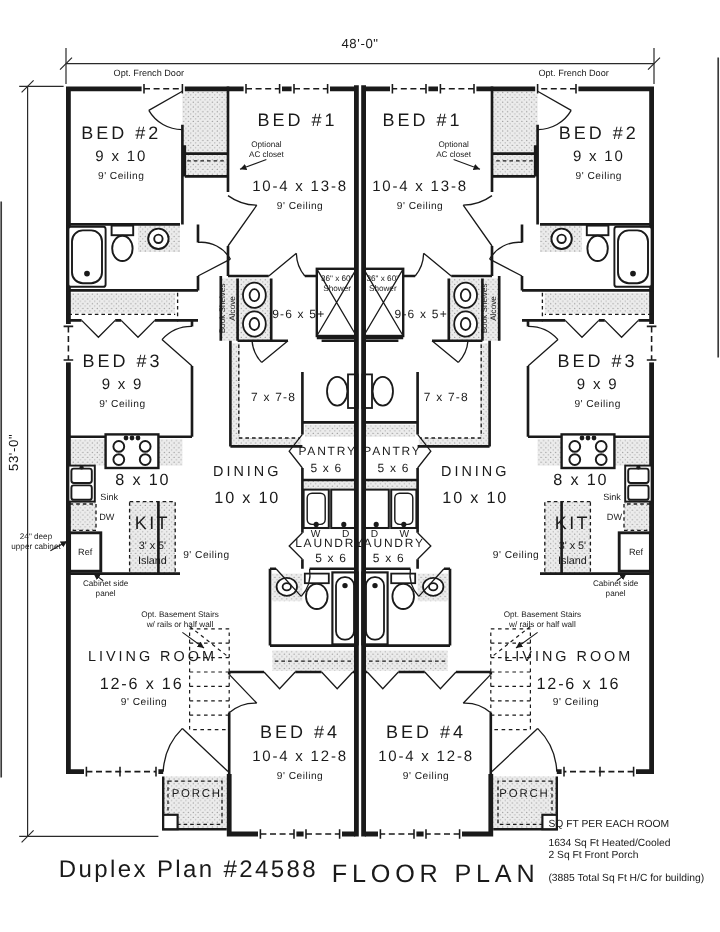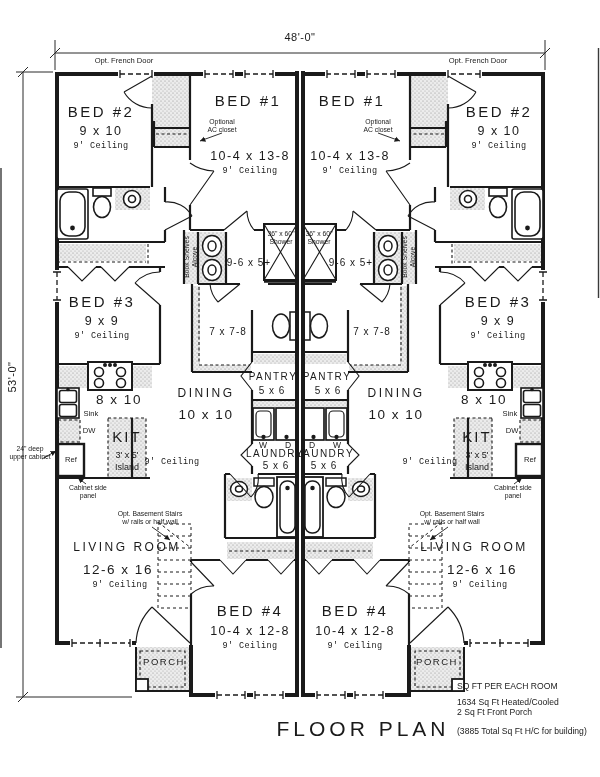--- a/index.html
+++ b/index.html
@@ -5,21 +5,21 @@
   html,body{margin:0;padding:0;background:#fff;}
   #sheet{position:relative;width:600px;height:777px;background:#fff;overflow:hidden;
          font-family:"Liberation Sans",sans-serif;color:#1a1a1a;}
   #plan-svg{position:absolute;left:0;top:0;}
   .lb{position:absolute;transform:translate(-50%,-50%);white-space:nowrap;color:#1a1a1a;
       text-align:center;line-height:1.2;}
   .rm {font-size:15px;letter-spacing:2.5px;}
   .rml{font-size:12px;letter-spacing:2.5px;}
   .sz {font-size:12.5px;letter-spacing:1.5px;}
   .szl{font-size:13.5px;letter-spacing:1.5px;}
-  .cl {font-size:8.5px;letter-spacing:.4px;font-family:Liberation Mono, monospace;}
+  .cl {font-size:8.5px;letter-spacing:.4px;}
   .md {font-size:10px;letter-spacing:1.5px;}
   .md2{font-size:10px;letter-spacing:1px;}
   .sm {font-size:7.6px;}
   .xs {font-size:6.8px;line-height:1.25;}
   .wd {font-size:8.5px;}
   .pr {font-size:9.5px;letter-spacing:1.5px;}
   .dim{font-size:11px;letter-spacing:.5px;}
   .ttl{font-size:20px;letter-spacing:2px;}
   .ttl2{font-size:21px;letter-spacing:4px;}
   .vert{transform:translate(-50%,-50%) rotate(-90deg);}
@@ -356,20 +356,21 @@
 <div class="lb rm" style="left:250px;top:611px">BED #4</div>
 <div class="lb sz" style="left:250px;top:631px">10-4 x 12-8</div>
 <div class="lb cl" style="left:250px;top:646px">9' Ceiling</div>
 <div class="lb rm" style="left:355px;top:611px">BED #4</div>
 <div class="lb sz" style="left:355px;top:631px">10-4 x 12-8</div>
 <div class="lb cl" style="left:355px;top:646px">9' Ceiling</div>
 
 <div class="lb pr" style="left:164px;top:662px">PORCH</div>
 <div class="lb pr" style="left:437px;top:662px">PORCH</div>
 
+<div class="lb ttl" style="left:157px;top:725px">Duplex Plan #24588</div>
 <div class="lb ttl2" style="left:363px;top:729px">FLOOR PLAN</div>
 
 <div class="notes">
   <div>SQ FT PER EACH ROOM</div>
   <div class="gap1">1634 Sq Ft Heated/Cooled</div>
   <div>2 Sq Ft Front Porch</div>
   <div class="gap2">(3885 Total Sq Ft H/C for building)</div>
 </div>
 
 </div>

